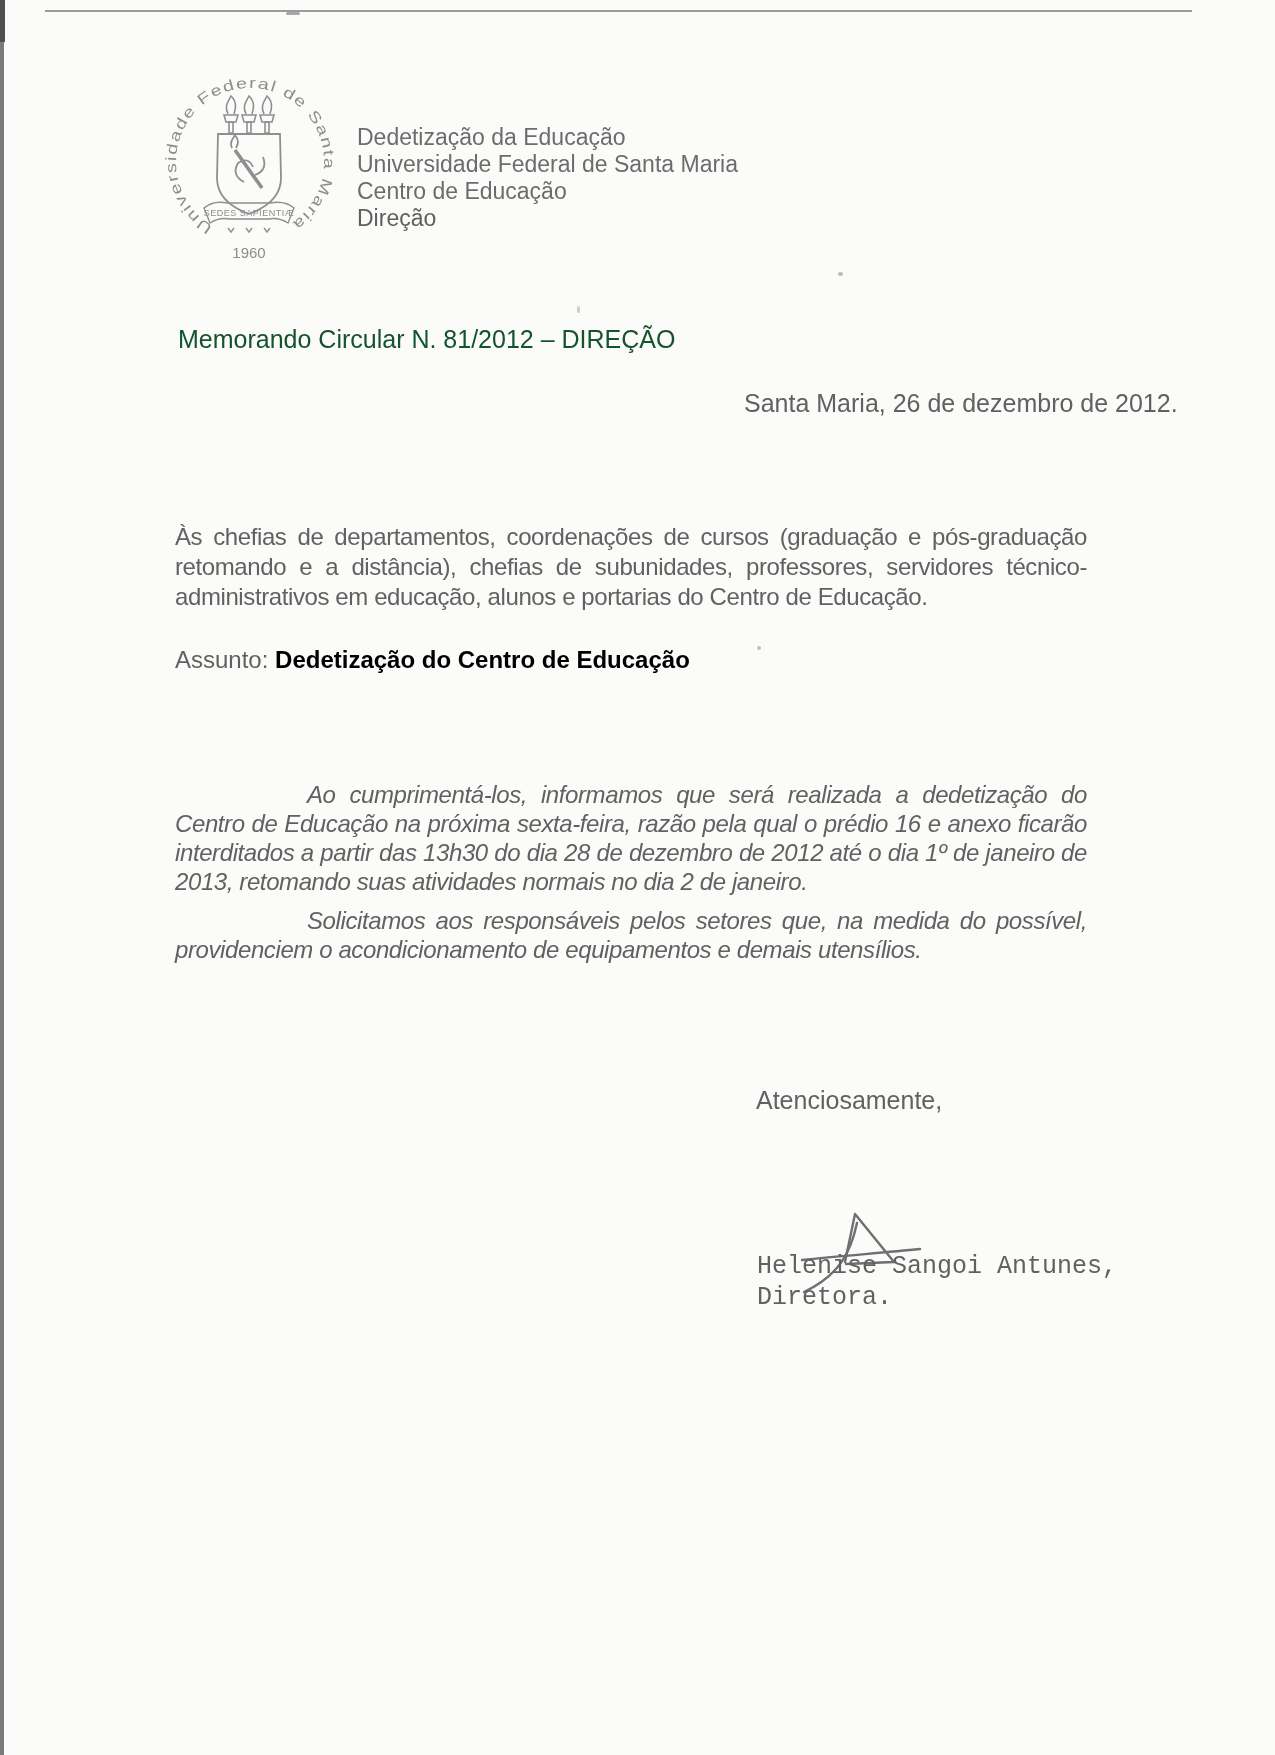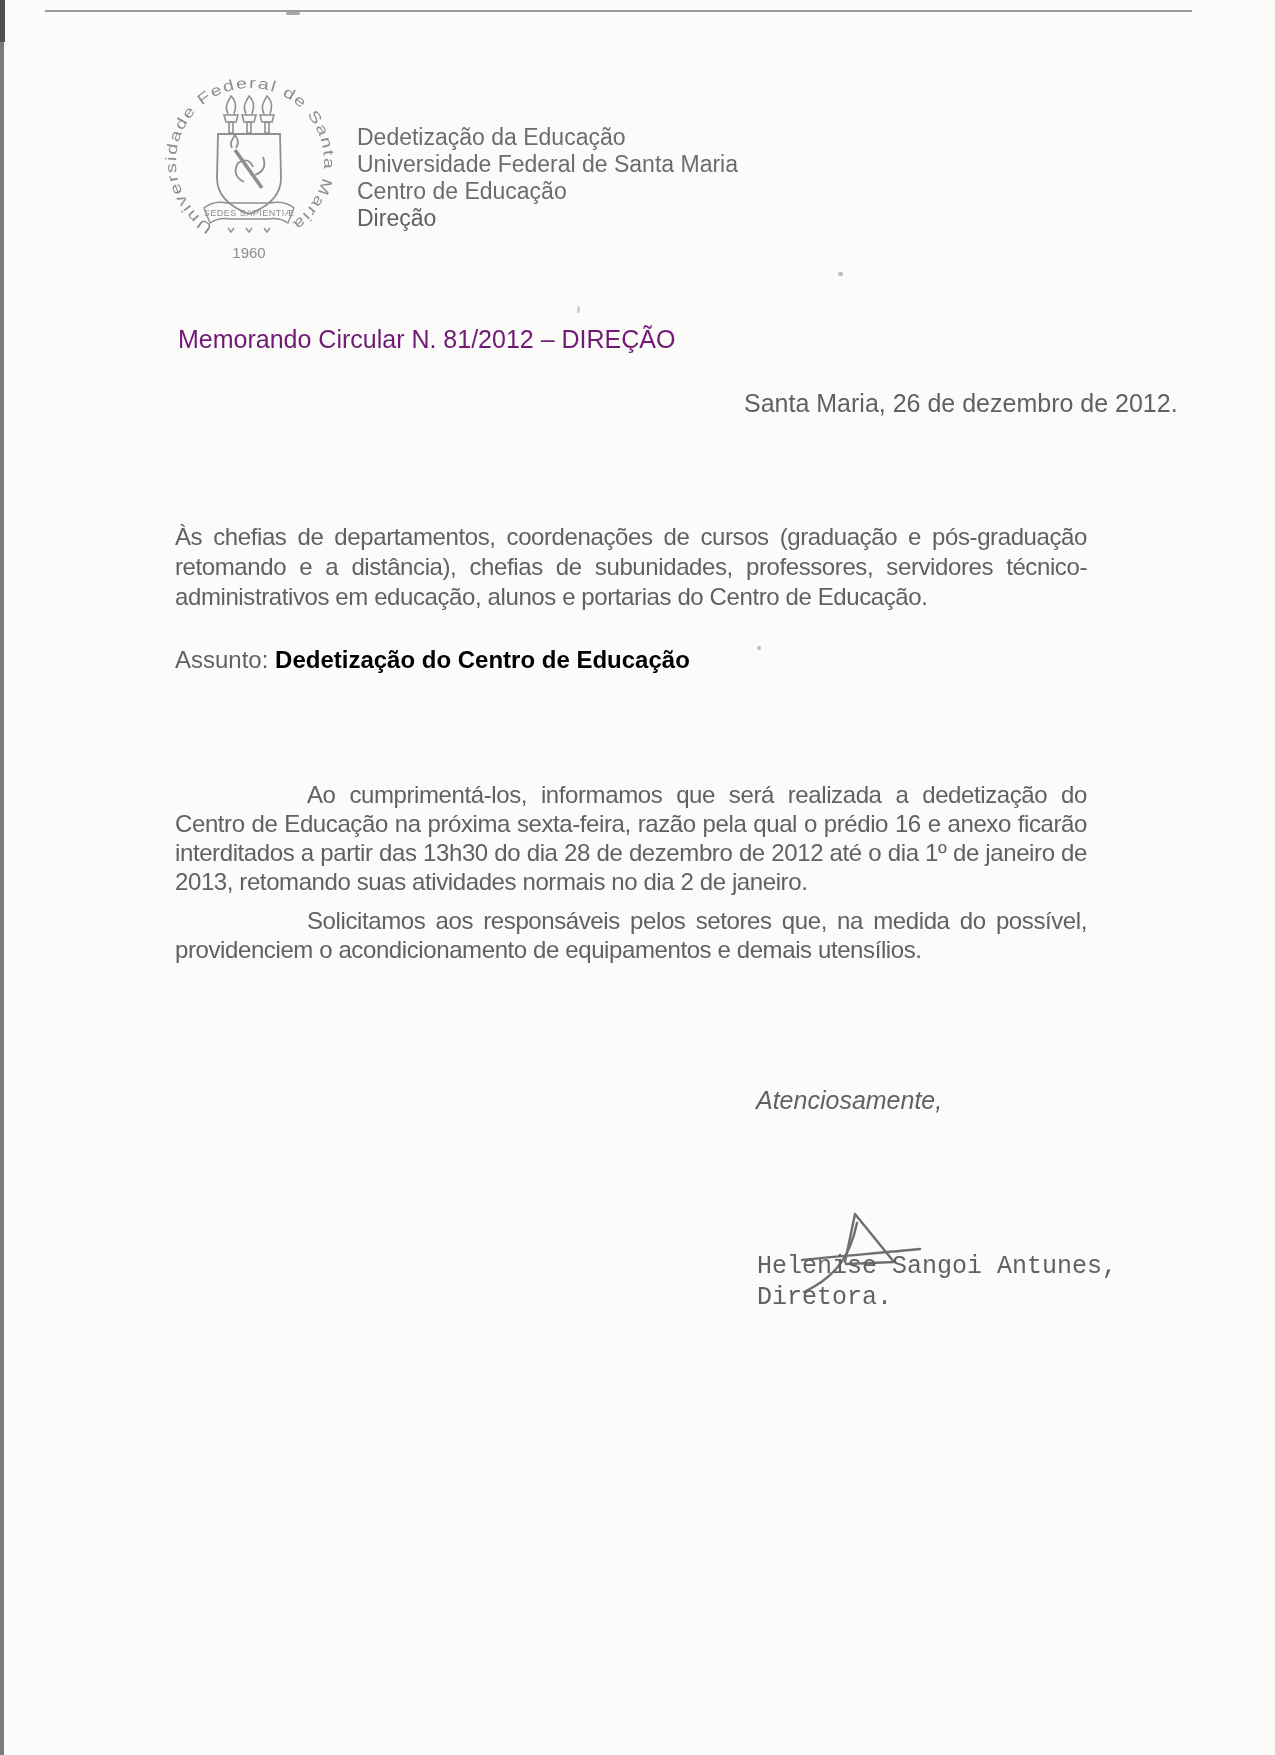--- a/index.html
+++ b/index.html
@@ -22,36 +22,36 @@
   .speck.s4{left:577px;top:306px;width:3px;height:7px;background:#cfcfcf;}
 
   .abs{position:absolute;}
 
   
   .seal{left:158px;top:62px;}
   .letterhead{left:357px;top:124px;font-size:23px;line-height:27px;color:#6c6c6c;}
   .letterhead .bold{font-weight:normal;color:#5f5f5f;}
 
   
-  .memo-title{left:178px;top:325px;font-size:25px;color:#701a75;}
+  .memo-title{left:178px;top:325px;font-size:25px;color:#14532d;}
   .dateline{left:744px;top:389px;font-size:25px;}
   .addressee{
     left:175px;top:522px;width:912px;
     font-size:24px;line-height:30px;
     text-align:justify;letter-spacing:-0.4px;
   }
   .subject{left:175px;top:646px;font-size:24px;}
   .subject b{color:#000000;}
   .bodytext{
     left:175px;top:780px;width:912px;
     font-size:24px;line-height:29px;
     text-align:justify;letter-spacing:-0.4px;
   }
-  .bodytext p{margin:0 0 10px 0;text-indent:132px;}
-  .closing{left:756px;top:1086px;font-size:25px;font-style:italic;}
+  .bodytext p{margin:0 0 10px 0;text-indent:132px;font-style:italic;}
+  .closing{left:756px;top:1086px;font-size:25px;}
   .signature-svg{left:788px;top:1203px;}
   .signer{left:757px;top:1251px;font-size:25px;line-height:31px;font-family:Liberation Mono, monospace;}
 
   svg text{fill:#8d8d8d;}
   .seal path, .seal line{stroke:#8f8f8f;fill:none;}
 </style>
 </head>
 <body>
 
 <div class="page">

